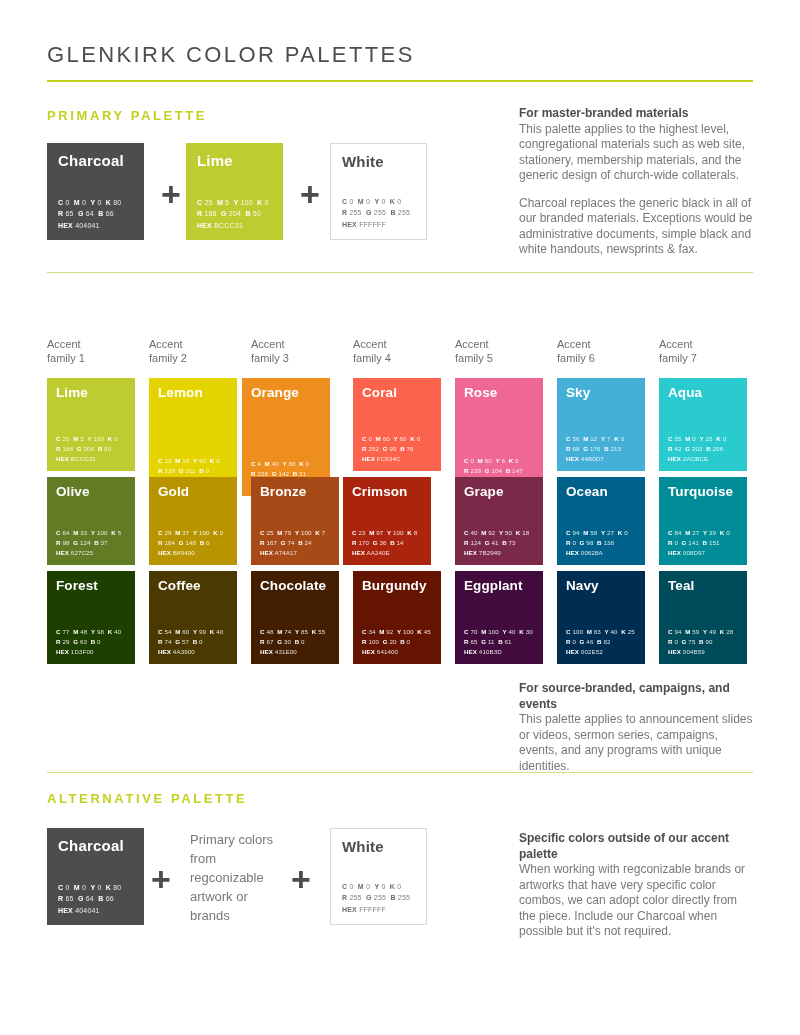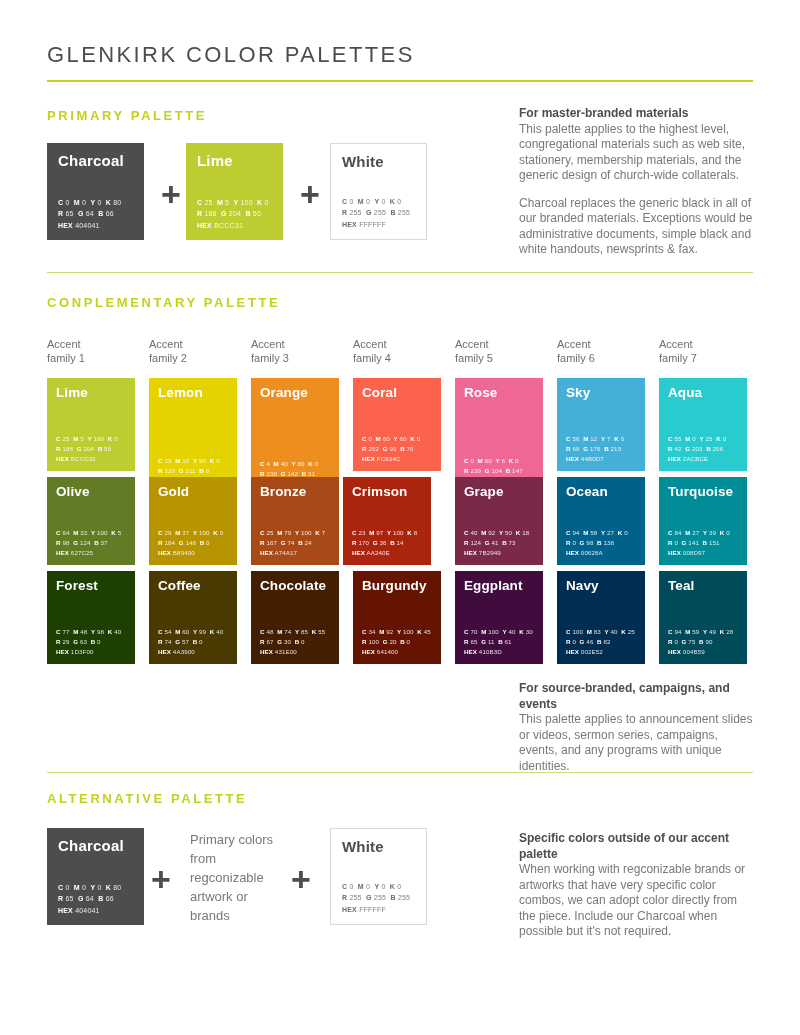--- a/index.html
+++ b/index.html
@@ -189,21 +189,20 @@
         </div>
       </div>
     </div>
 
   <div class="copy" style="left:519px; top:106px;">
     <p><span class="hdr">For master-branded materials</span><span>This palette applies to the highest level, congregational materials such as web site, stationery, membership materials, and the generic design of church-wide collaterals.</span></p>
     <p>Charcoal replaces the generic black in all of our branded materials. Exceptions would be administrative documents, simple black and white handouts, newsprints &amp; fax.</p>
   </div>
 
   <div class="rule thin" style="top:272px;"></div>
-  <div class="section-head" style="top:295px;">CONPLEMENTARY PALETTE</div>
 
   <div id="family-labels">
       <div class="fam-label" style="left:47px;top:337px;">
         <div>Accent</div>
         <div>family 1</div>
       </div>
       <div class="fam-label" style="left:149px;top:337px;">
         <div>Accent</div>
         <div>family 2</div>
       </div>
@@ -270,21 +269,21 @@
         </div>
       </div>
       <div class="cell" style="left:149px;top:571px;height:93px;background:#4a3900;">
         <div class="c-name">Coffee</div>
         <div class="c-specs">
           <div><span class="lbl">C</span> <span class="val">54</span>&nbsp;&nbsp;<span class="lbl">M</span> <span class="val">60</span>&nbsp;&nbsp;<span class="lbl">Y</span> <span class="val">99</span>&nbsp;&nbsp;<span class="lbl">K</span> <span class="val">40</span></div>
           <div><span class="lbl">R</span> <span class="val">74</span>&nbsp;&nbsp;<span class="lbl">G</span> <span class="val">57</span>&nbsp;&nbsp;<span class="lbl">B</span> <span class="val">0</span></div>
           <div><span class="lbl">HEX</span> <span class="val">4A3900</span></div>
         </div>
       </div>
-      <div class="cell" style="left:251px;top:378px;height:118px;background:#ee8e1e;">
+      <div class="cell" style="left:242px;top:378px;height:118px;background:#ee8e1e;">
         <div class="c-name">Orange</div>
         <div class="c-specs">
           <div><span class="lbl">C</span> <span class="val">4</span>&nbsp;&nbsp;<span class="lbl">M</span> <span class="val">40</span>&nbsp;&nbsp;<span class="lbl">Y</span> <span class="val">80</span>&nbsp;&nbsp;<span class="lbl">K</span> <span class="val">0</span></div>
           <div><span class="lbl">R</span> <span class="val">238</span>&nbsp;&nbsp;<span class="lbl">G</span> <span class="val">142</span>&nbsp;&nbsp;<span class="lbl">B</span> <span class="val">31</span></div>
           <div><span class="lbl">HEX</span> <span class="val">EE8E1E</span></div>
         </div>
       </div>
       <div class="cell" style="left:251px;top:477px;height:88px;background:#a74a17;">
         <div class="c-name">Bronze</div>
         <div class="c-specs">

